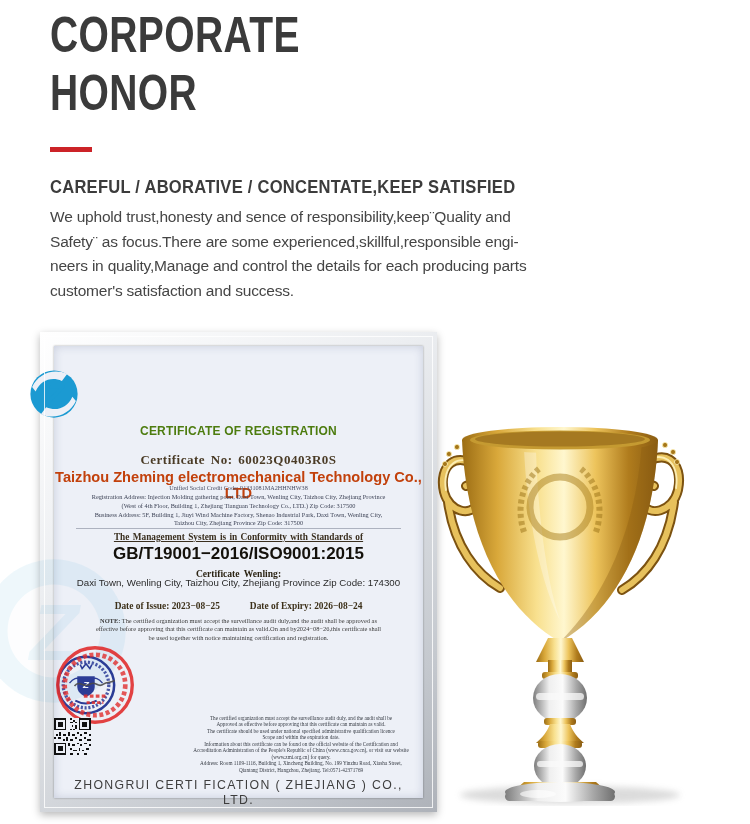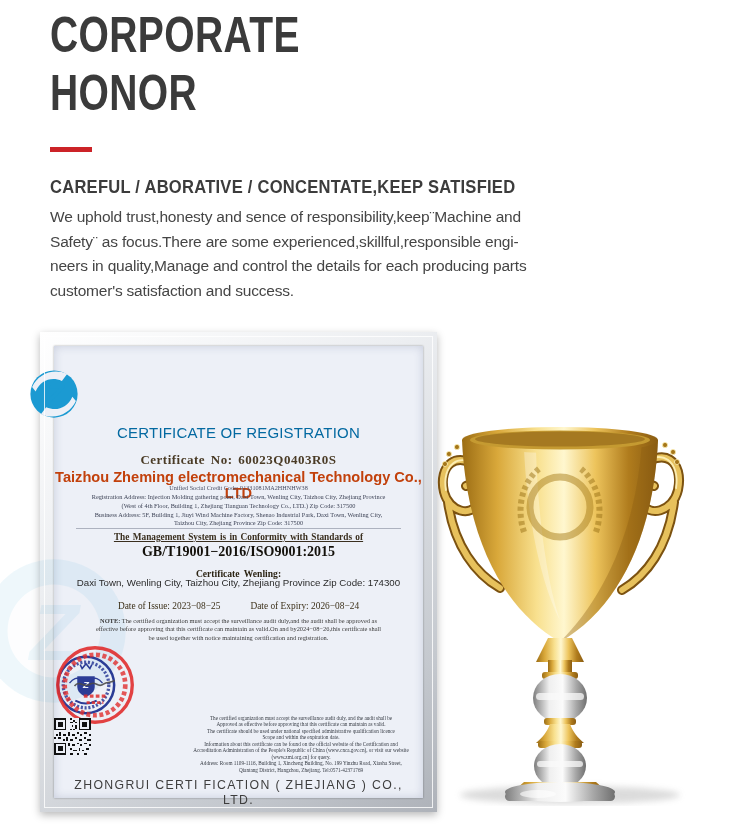--- a/index.html
+++ b/index.html
@@ -25,39 +25,39 @@
         box-shadow:0 3px 8px rgba(0,0,0,0.28);}
   .cert::after{content:"";position:absolute;inset:4px;border:1px solid rgba(255,255,255,0.8);
         pointer-events:none;}
   .cert-paper{position:absolute;inset:14px;background:#edf0f7;
         box-shadow:inset 0 0 10px rgba(55,70,120,0.20), 0 0 2px rgba(0,0,0,0.35);}
   .cert-paper > div, .cert-paper > h3, .cert-paper > p{position:absolute;left:0;right:0;
         text-align:center;margin:0;}
   .wm{position:absolute;left:50%;top:200px;width:170px;height:170px;
       transform:translateX(-50%);opacity:0.07;}
   .logo{position:absolute;left:50%;top:20px;width:56px;height:56px;transform:translateX(-50%);}
-  .cert-title{top:78px;font-size:15px;font-weight:normal;color:#0369a1;letter-spacing:0.2px;}
+  .cert-title{top:78px;font-size:12px;font-weight:bold;color:#4d7c0f;letter-spacing:0.2px;}
   .cert-no{top:106px;font-family:"Liberation Serif",serif;font-weight:bold;font-size:13px;
            color:#4a3b26;letter-spacing:0.5px;word-spacing:2px;}
   .cert-company{top:123px;font-family:Liberation Sans, sans-serif;font-weight:bold;
            font-size:14.6px;color:#c2410c;}
   .cert-credit{top:138px;font-family:"Liberation Serif",serif;font-size:6.2px;color:#4a5066;}
   .cert-addr{top:147px;font-family:"Liberation Serif",serif;font-size:6.3px;
            line-height:8.8px;color:#3d4356;}
   .cert-hr{top:182px;left:22px !important;right:22px !important;
            border-top:1px solid rgba(120,128,145,0.55);height:0;}
   .cert-conform{top:186px;font-family:"Liberation Serif",serif;font-weight:bold;
            font-size:9.3px;color:#3a2f1f;word-spacing:1px;text-decoration:underline;}
-  .cert-standard{top:198px;font-family:Liberation Serif, serif;font-weight:bold;
-           font-size:14px;color:#14110b;}
+  .cert-standard{top:198px;font-family:Liberation Sans, sans-serif;font-weight:bold;
+           font-size:17px;color:#14110b;}
   .cert-covlabel{top:222px;font-family:"Liberation Serif",serif;font-weight:bold;
            font-size:9.6px;color:#2c2414;word-spacing:2px;}
   .cert-covlines{top:231px;font-size:9.7px;line-height:12.5px;color:#2b2b2b;}
   .cert-dates{top:255px;display:flex;justify-content:center;gap:30px;
-           font-family:"Liberation Serif",serif;font-weight:normal;font-size:9.4px;color:#3c3019;}
+           font-family:"Liberation Serif",serif;font-weight:bold;font-size:9.4px;color:#3c3019;}
   .cert-note{top:271px;left:40px !important;right:40px !important;text-align:justify;
            font-family:"Liberation Serif",serif;font-size:6.4px;line-height:8.3px;color:#3b3b3b;}
   .cert-note .nlabel{font-weight:bold;}
   .seal-blue{position:absolute;left:64px;top:306px;width:64px;height:66px;}
   .seal-red{position:absolute;left:190px;top:298px;width:82px;height:82px;}
   .qr{position:absolute;left:77px;top:372px;width:37px;height:37px;}
   .fineprint{top:369px;left:133px !important;right:8px !important;text-align:left;
            font-family:"Liberation Serif",serif;font-size:5.2px;line-height:6.45px;color:#353a43;}
   .cert-issuer{top:431px;font-size:12.8px;letter-spacing:1.4px;color:#3e3e3e;
            transform:scaleX(0.96);}
@@ -73,21 +73,21 @@
   <h1 class="title">
     <span class="t-line">CORPORATE</span>
     <span class="t-line">HONOR</span>
   </h1>
 
   <div class="divider" style="background:#cc2328;"></div>
 
   <h2 class="subtitle">CAREFUL /  ABORATIVE / CONCENTATE,KEEP SATISFIED</h2>
 
   <div class="bodytext">
-    <div>We uphold trust,honesty and sence of responsibility,keep¨Machine and</div>
+    <div>We uphold trust,honesty and sence of responsibility,keep¨Quality and</div>
     <div>Safety¨ as focus.There are some experienced,skillful,responsible engi-</div>
     <div>neers in quality,Manage and control the details for each producing parts</div>
     <div>customer's satisfaction and success.</div>
   </div>
 
   <div class="cert">
     <div class="cert-paper">
 
       <div class="wm">
         <svg viewBox="0 0 64 64" width="100%" height="100%">

